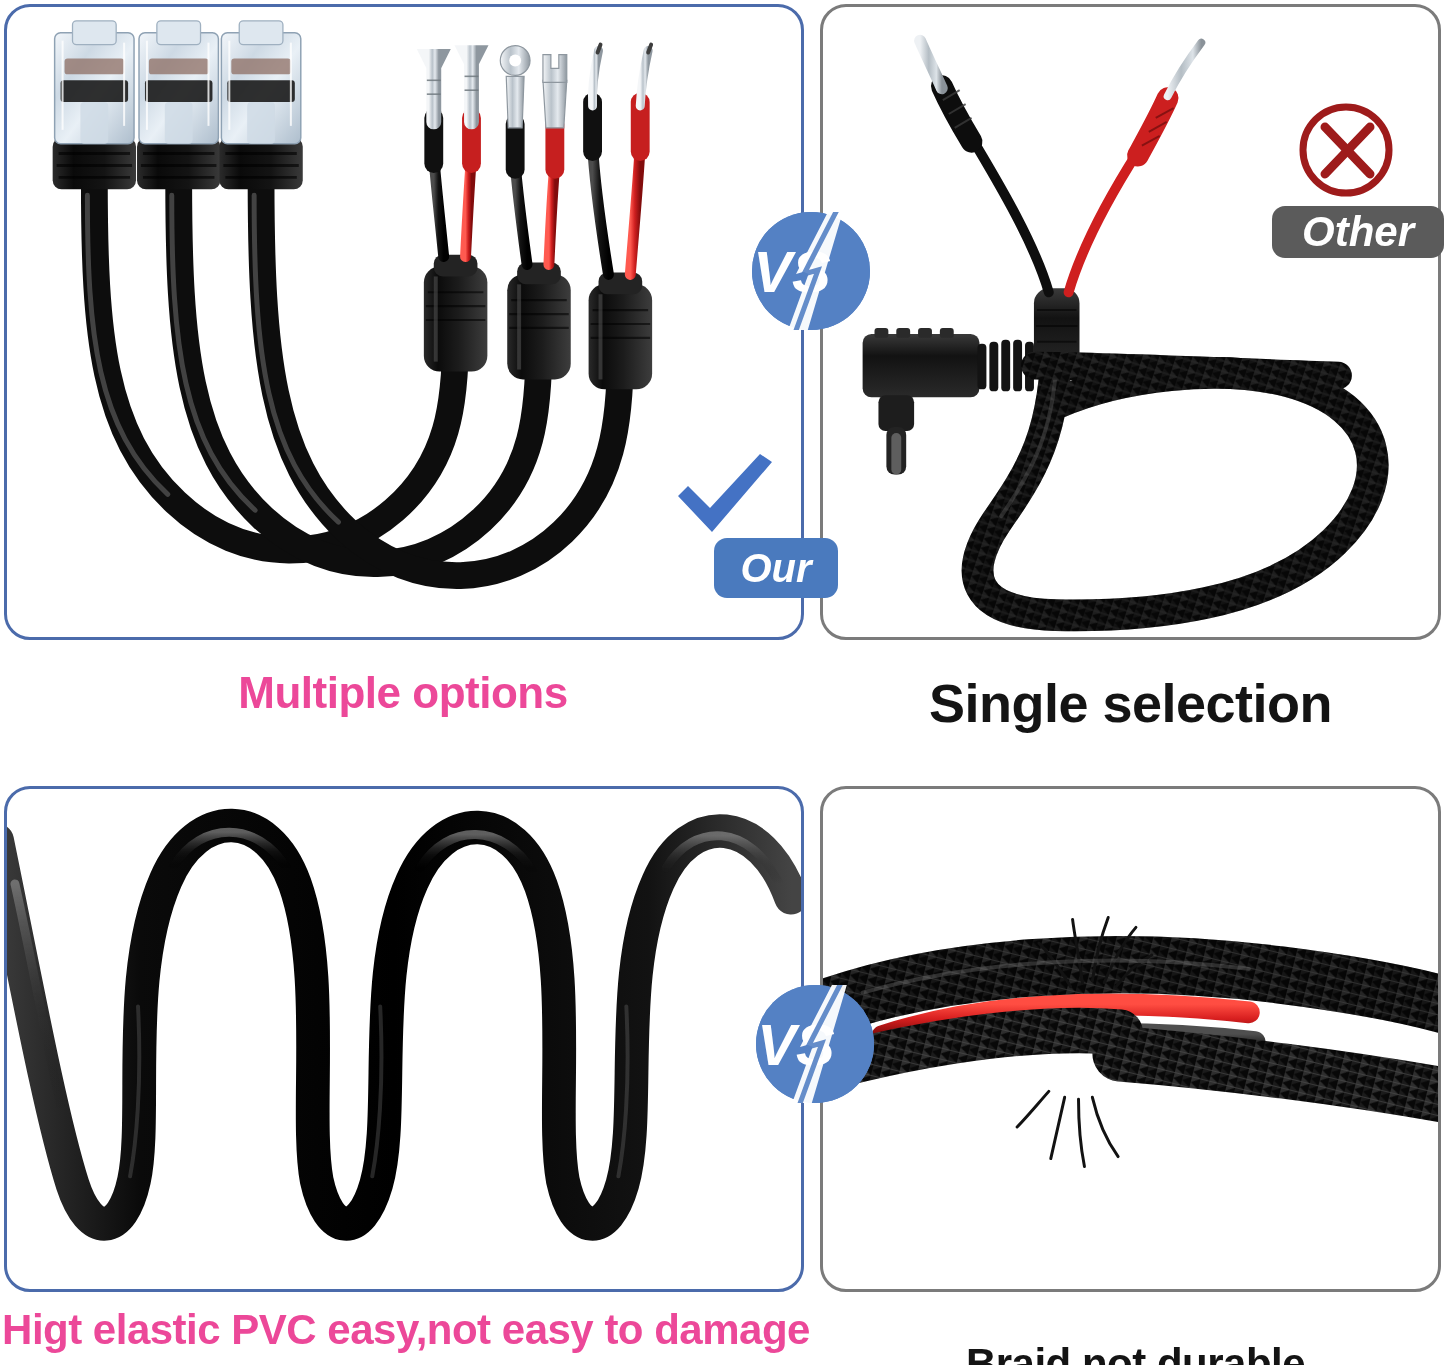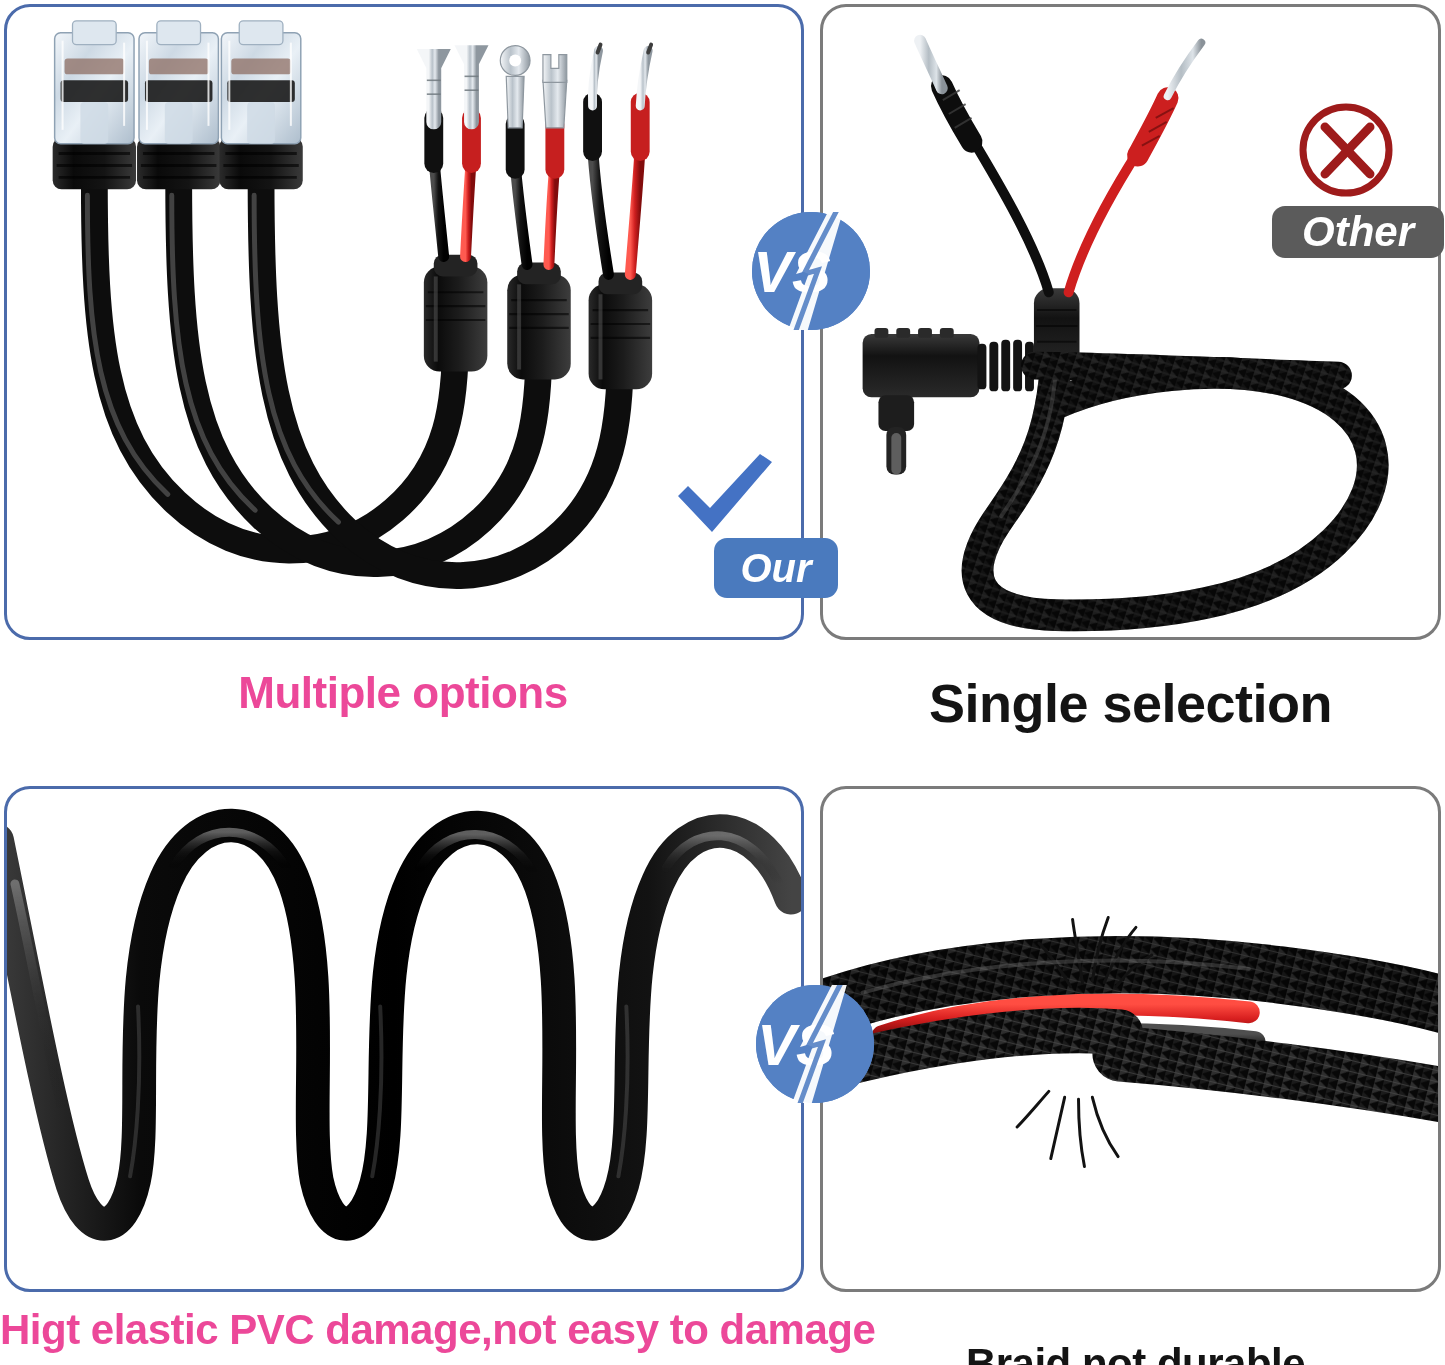--- a/index.html
+++ b/index.html
@@ -481,14 +481,14 @@
     <line x1="78" y1="31" x2="33" y2="78" stroke="#9e1b1b" stroke-width="9" stroke-linecap="round"></line>
   </svg>
 </div>
 
 <div class="pill other other-pill">
   <span>Other</span>
 </div>
 
 <div class="caption blue cap-tl">Multiple options</div>
 <div class="caption dark cap-tr">Single selection</div>
-<div class="caption blue cap-bl">Higt elastic PVC damage,not easy to damage</div>
+<div class="caption blue cap-bl">Higt elastic PVC easy,not easy to damage</div>
 <div class="caption dark cap-br">Braid not durable</div>
 
 </body></html>

